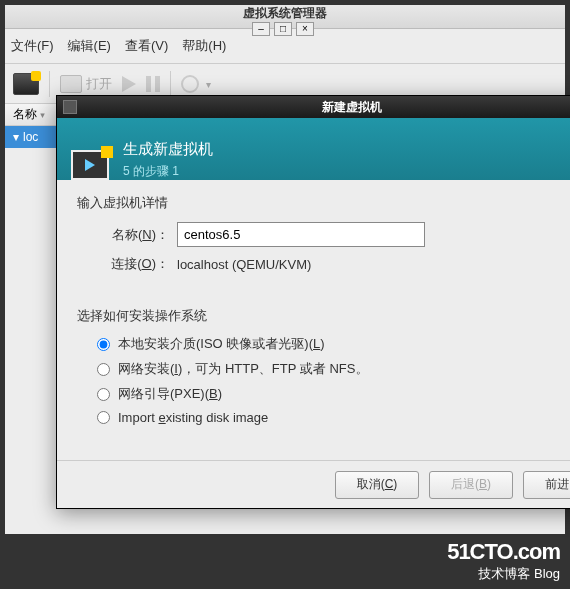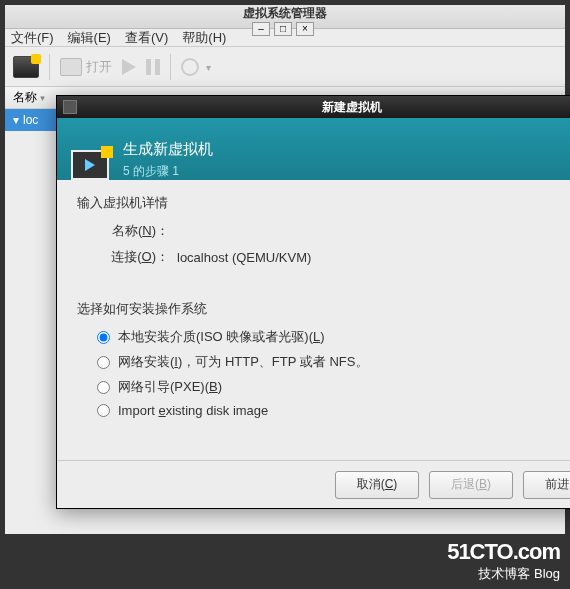--- a/index.html
+++ b/index.html
@@ -3,21 +3,21 @@
 <meta charset="utf-8">
 <style>
 * { box-sizing: border-box; margin: 0; padding: 0; }
 body { width: 570px; height: 589px; background: #333; font-family: sans-serif; font-size: 13px; position: relative; }
 .outer-frame { position: absolute; top: 4px; left: 4px; width: 562px; height: 531px; background: #ededed; border: 1px solid #333; }
 .main-titlebar { height: 24px; background: linear-gradient(#e8e8e8, #d8d8d8); display: flex; align-items: center; border-bottom: 1px solid #bbb; flex-direction: column; }
 .main-titlebar .icon { width: 16px; height: 16px; margin: 0 6px; background: #666; }
 .main-titlebar .title { flex: 1; text-align: center; font-weight: bold; font-size: 12px; color: #333; }
 .winbtns { display: flex; margin-right: 4px; gap: 4px; }
 .winbtn { width: 18px; height: 14px; border: 1px solid #999; background: #eee; font-size: 10px; line-height: 12px; text-align: center; }
-.menubar { height: 18px; display: flex; align-items: center; padding: 0 6px; gap: 14px; background: #ededed; border-bottom: 1px solid #ccc; }
+.menubar { height: 35px; display: flex; align-items: center; padding: 0 6px; gap: 14px; background: #ededed; border-bottom: 1px solid #ccc; }
 .menubar span { font-size: 13px; color: #333; }
 .toolbar { height: 40px; display: flex; align-items: center; padding: 0 8px; gap: 10px; background: #ededed; border-bottom: 1px solid #ccc; }
 .tb-icon { width: 26px; height: 22px; display: inline-block; }
 .tb-sep { width: 1px; height: 26px; background: #ccc; }
 .tb-monitor { background: linear-gradient(#555,#222); border-radius: 2px; position: relative; border: 1px solid #444; }
 .tb-monitor::after { content: ""; position: absolute; top: -3px; right: -3px; width: 10px; height: 10px; background: #fc0; border-radius: 2px; }
 .tb-open { display: flex; align-items: center; gap: 4px; color: #aaa; }
 .tb-open .sm { width: 22px; height: 18px; background: #ddd; border: 1px solid #bbb; border-radius: 2px; }
 .tb-play { width: 0; height: 0; border-left: 14px solid #ccc; border-top: 8px solid transparent; border-bottom: 8px solid transparent; }
 .tb-pause { width: 14px; height: 16px; border-left: 5px solid #ccc; border-right: 5px solid #ccc; }
@@ -106,20 +106,21 @@
     <div class="hicon"></div>
     <div class="htext">
       <div class="h1">生成新虚拟机</div>
       <div class="h2">5 的步骤 1</div>
     </div>
   </div>
   <div class="dlg-body">
     <div class="section-label">输入虚拟机详情</div>
     <div class="form-row">
       <span class="lbl">名称(<u>N</u>)：</span>
+      <input type="text" value="centos6.5" style="">
     </div>
     <div class="form-row">
       <span class="lbl">连接(<u>O</u>)：</span>
       <span class="val">localhost (QEMU/KVM)</span>
     </div>
     <div class="section2">
       <div class="section-label">选择如何安装操作系统</div>
       <label class="radio-row">
         <input type="radio" name="install" checked="" style="">
         <span>本地安装介质(ISO 映像或者光驱)(<u>L</u>)</span>

